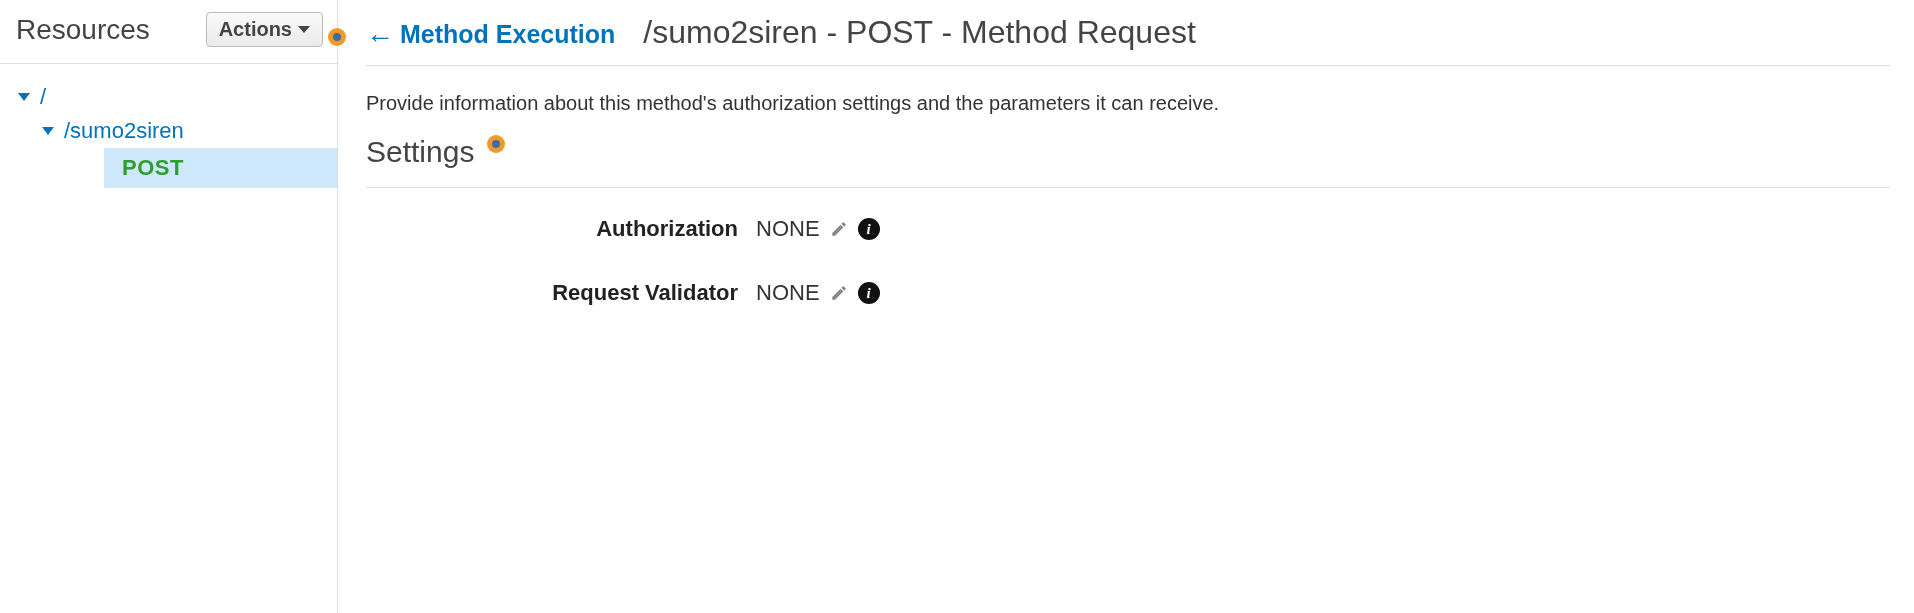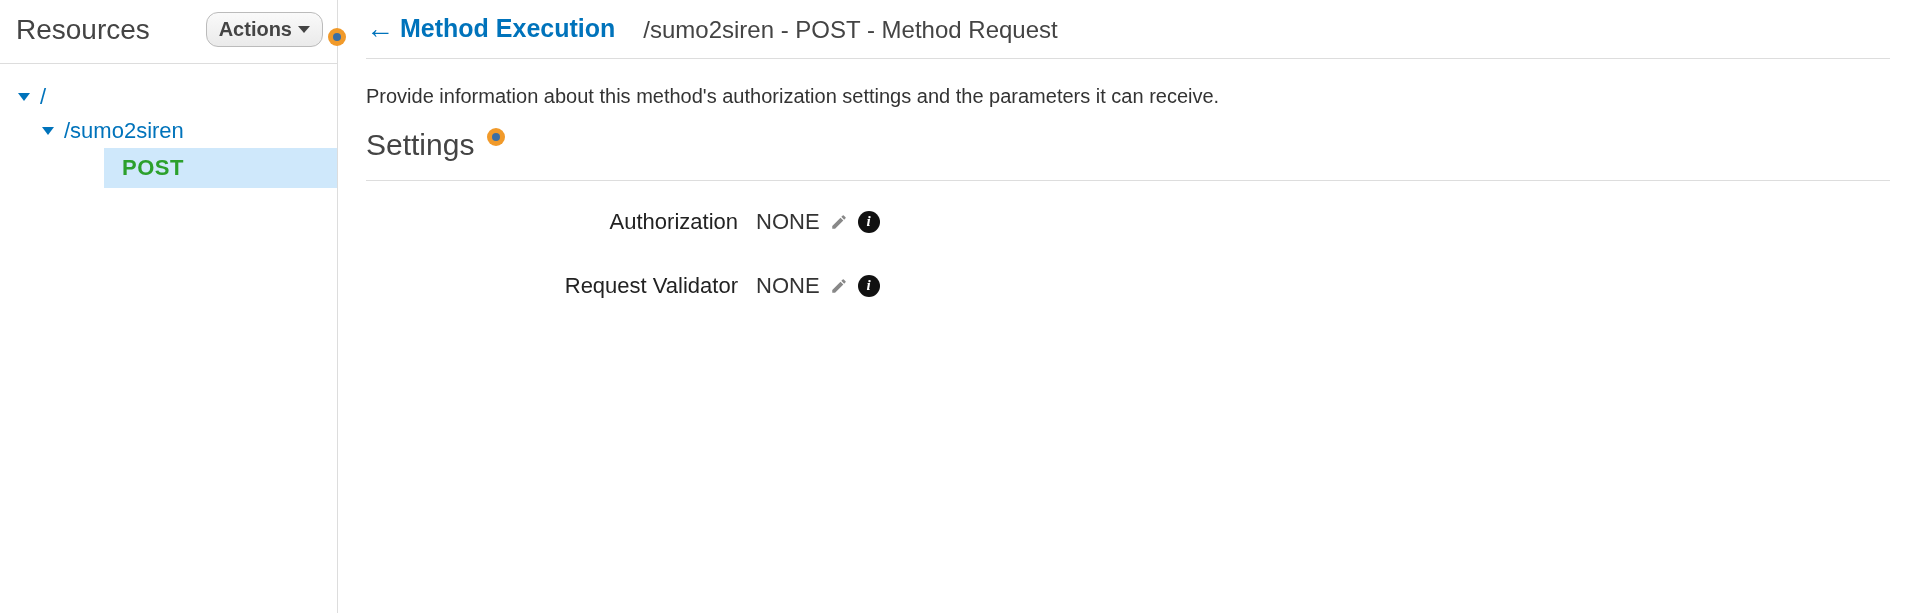--- a/index.html
+++ b/index.html
@@ -25,21 +25,21 @@
     font-size: 28px;
     font-weight: 400;
     color: #444;
   }
   .actions-btn {
     display: inline-flex;
     align-items: center;
     gap: 4px;
     background: linear-gradient(#fafafa, #eaeaea);
     border: 1px solid #bbb;
-    border-radius: 12px;
+    border-radius: 4px;
     padding: 5px 12px;
     font-size: 20px;
     font-weight: 700;
     color: #444;
     cursor: pointer;
   }
   .actions-btn .caret {
     width: 0; height: 0;
     border-left: 6px solid transparent;
     border-right: 6px solid transparent;
@@ -121,21 +121,21 @@
     font-size: 25px;
     font-weight: 700;
     cursor: pointer;
   }
   .back-link .arrow {
     font-size: 28px;
     line-height: 1;
     font-weight: 900;
   }
   .page-title {
-    font-size: 24px;
+    font-size: 32px;
     font-weight: 400;
     color: #444;
   }
   .description {
     font-size: 20px;
     color: #333;
     padding: 26px 0 20px 0;
   }
   .section-title-row {
     display: flex;
@@ -154,21 +154,21 @@
   }
   .setting-row {
     display: flex;
     align-items: center;
     margin-bottom: 38px;
     font-size: 22px;
   }
   .setting-label {
     width: 390px;
     text-align: right;
-    font-weight: 400;
+    font-weight: 700;
     color: #222;
     padding-right: 18px;
   }
   .setting-value {
     display: flex;
     align-items: center;
     gap: 8px;
     color: #333;
   }
 

